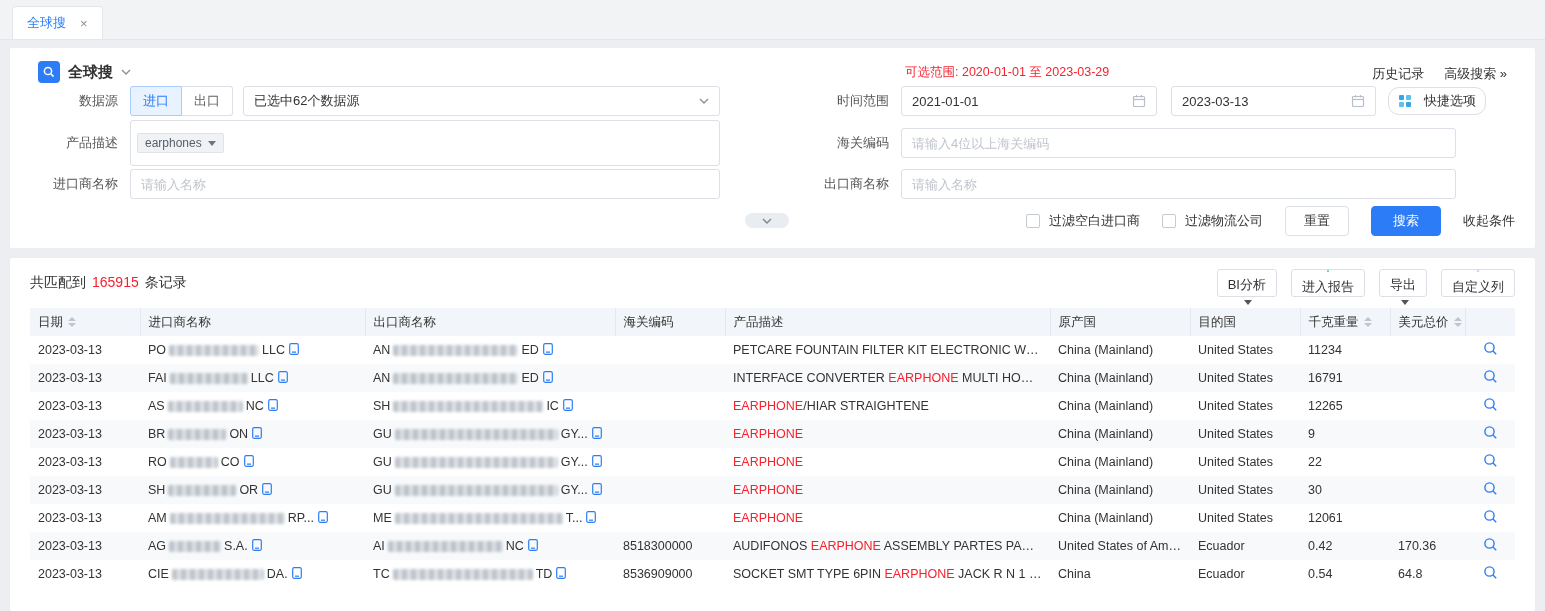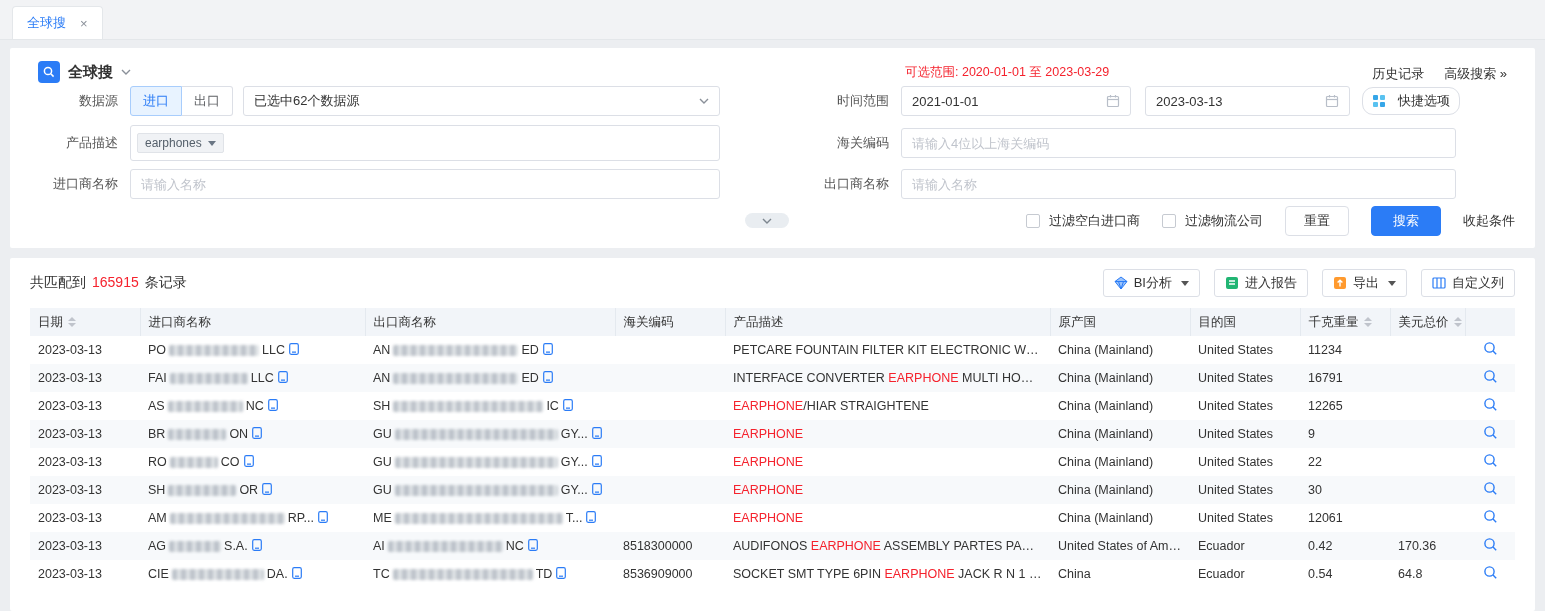--- a/index.html
+++ b/index.html
@@ -28,43 +28,43 @@
 
   .toggle { display: flex; flex: none; margin-right: 10px; }
   .tbtn { height: 30px; padding: 0 12px; display: flex; align-items: center; border: 1px solid #dcdfe6; background: #fff; color: #606266; cursor: pointer; }
   .tbtn.active { background: #e8f3ff; border-color: #a8cdfc; color: #2b7cf6; }
   .tbtn:first-child { border-radius: 3px 0 0 3px; }
   .tbtn:last-child { border-radius: 0 3px 3px 0; border-left: none; }
   .selectbox { flex: 1; height: 30px; border: 1px solid #dcdfe6; border-radius: 3px; display: flex; align-items: center; padding: 0 10px; background: #fff; cursor: pointer; }
   .selectbox .caret { margin-left: auto; display: flex; }
   .inputbox { flex: 1; height: 30px; border: 1px solid #dcdfe6; border-radius: 3px; padding: 0 10px; font: inherit; color: #333; background: #fff; outline: none; }
   .inputbox::placeholder { color: #c0c4cc; }
-  .fakebox { flex: 1; height: 36px; border: 1px solid #dcdfe6; border-radius: 3px; display: flex; align-items: center; padding: 0 6px; background: #fff; cursor: text; }
+  .fakebox { flex: 1; height: 46px; border: 1px solid #dcdfe6; border-radius: 3px; display: flex; align-items: center; padding: 0 6px; background: #fff; cursor: text; }
   .ptag { display: inline-flex; align-items: center; gap: 6px; background: #f0f2f5; border: 1px solid #e0e3e8; border-radius: 2px; padding: 2px 7px; font-size: 12px; color: #55606b; cursor: pointer; }
   .tcaret { width: 0; height: 0; border-left: 4px solid transparent; border-right: 4px solid transparent; border-top: 5px solid #6a7684; }
-  .datebox { width: 230px; height: 30px; border: 1px solid #dcdfe6; border-radius: 3px; display: flex; align-items: center; padding: 0 10px; background: #fff; color: #333; flex: none; cursor: pointer; }
+  .datebox { width: 256px; height: 30px; border: 1px solid #dcdfe6; border-radius: 3px; display: flex; align-items: center; padding: 0 10px; background: #fff; color: #333; flex: none; cursor: pointer; }
   .datebox .cal { margin-left: auto; display: flex; }
   .datebox.end { width: 205px; margin-left: 14px; }
   .quickbtn { margin-left: 12px; height: 28px; display: flex; align-items: center; gap: 12px; padding: 0 9px; border: 1px solid #dcdfe6; border-radius: 11px; background: #fff; color: #333; flex: none; cursor: pointer; white-space: nowrap; }
 
   .bottom-row { position: absolute; top: 158px; left: 20px; right: 20px; height: 30px; display: flex; align-items: center; justify-content: flex-end; gap: 22px; }
   .collapse-pill { position: absolute; left: 735px; top: 165px; width: 44px; height: 15px; background: #e9edf1; border-radius: 8px; display: flex; align-items: center; justify-content: center; cursor: pointer; }
   .chk { display: flex; align-items: center; gap: 9px; color: #333; cursor: pointer; }
   .chk .box { width: 14px; height: 14px; border: 1px solid #c6cad1; border-radius: 2px; background: #fff; flex: none; }
   .btn { height: 30px; padding: 0 18px; border-radius: 4px; border: 1px solid #dcdfe6; background: #fff; font: inherit; color: #333; cursor: pointer; display: flex; align-items: center; }
   .btn.primary { background: #2b7cf6; border-color: #2b7cf6; color: #fff; padding: 0 21px; }
   .collapse-link { color: #333; cursor: pointer; }
 
   
   .results-panel { background: #fff; margin: 10px 10px 0; height: 353px; border-radius: 2px; padding: 0 20px; overflow: hidden; }
   .results-head { height: 50px; display: flex; align-items: center; }
   .summary { font-size: 14px; display: flex; gap: 6px; align-items: baseline; }
   .summary .count { color: #f5222d; text-align: center; }
   .rtoolbar { margin-left: auto; display: flex; gap: 14px; align-items: center; }
-  .tbtn2 { height: 28px; display: flex; align-items: center; gap: 6px; padding: 0 10px; border: 1px solid #dcdfe6; border-radius: 3px; background: #fff; color: #333; cursor: pointer; white-space: nowrap; }
+  .tbtn2 { height: 28px; display: flex; align-items: center; gap: 6px; padding: 0 10px; border: 1px solid #dcdfe6; border-radius: 3px; background: #fff; color: #333; cursor: pointer; white-space: nowrap; flex-direction: column; }
   .dcaret { width: 0; height: 0; border-left: 4px solid transparent; border-right: 4px solid transparent; border-top: 5px solid #555; margin-left: 3px; }
 
   table { width: 100%; border-collapse: collapse; table-layout: fixed; font-size: 12.5px; }
   thead th { background: #f2f5f9; height: 28px; text-align: left; padding: 0 8px; font-weight: normal; color: #333; border-right: 1px solid #e4e9ef; white-space: nowrap; overflow: hidden; }
   thead th:last-child { border-right: none; }
   tbody td { height: 28px; padding: 0 8px; vertical-align: middle; white-space: nowrap; overflow: hidden; text-overflow: ellipsis; }
   tbody tr:nth-child(even) { background: #f7f9fb; }
   .hl { color: #f5222d; }
   .sorter { display: inline-flex; flex-direction: column; gap: 2px; margin-left: 5px; vertical-align: middle; }
   .sorter i { width: 0; height: 0; border-left: 4px solid transparent; border-right: 4px solid transparent; display: block; }

